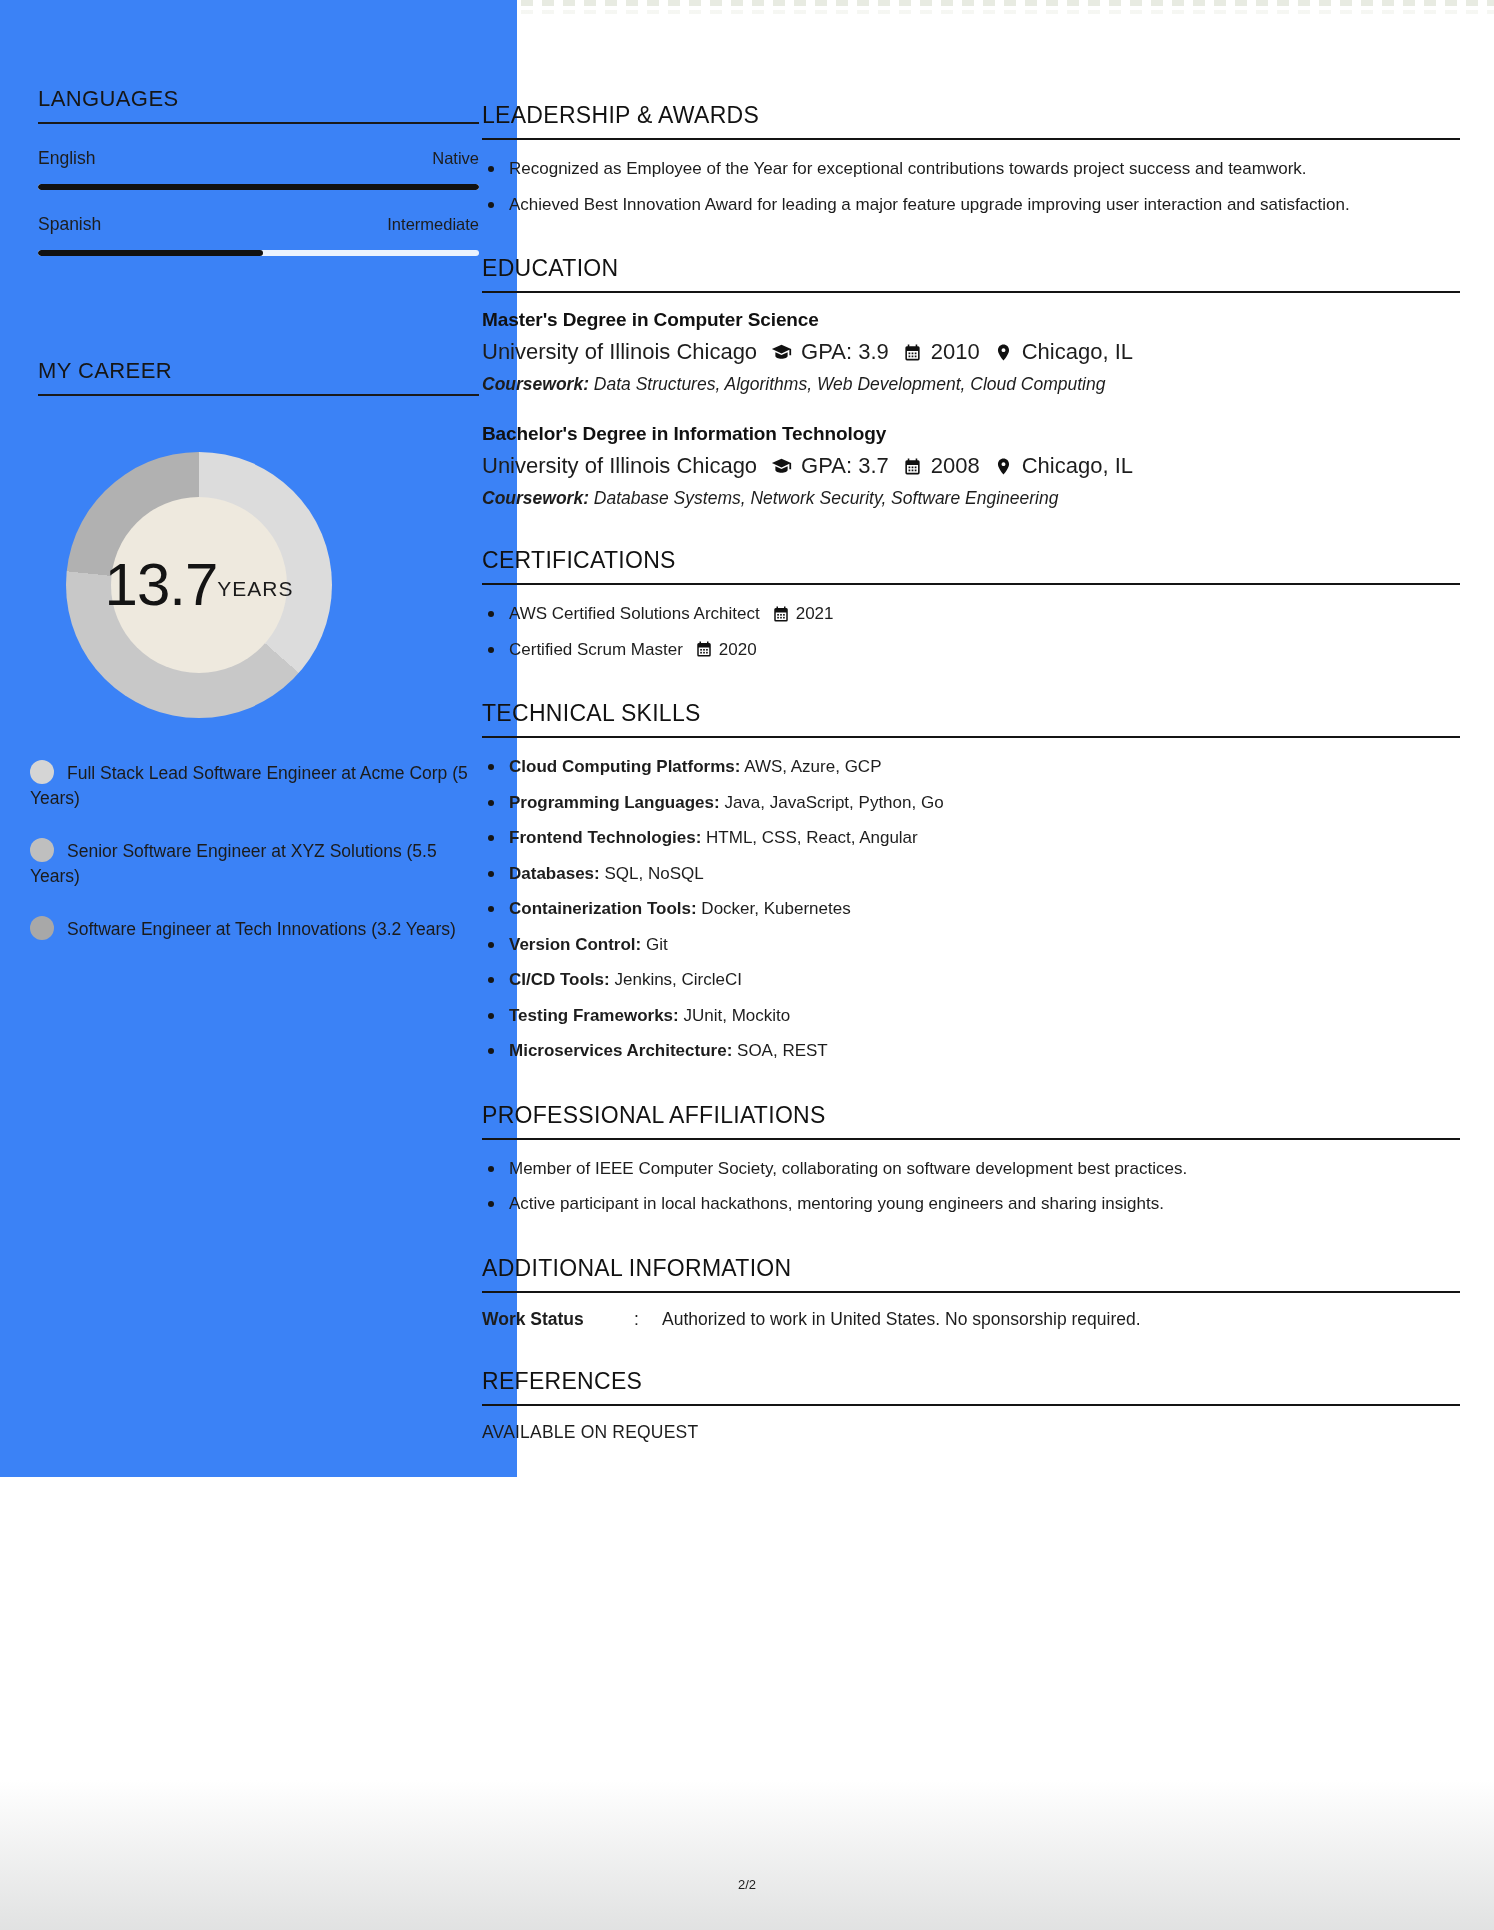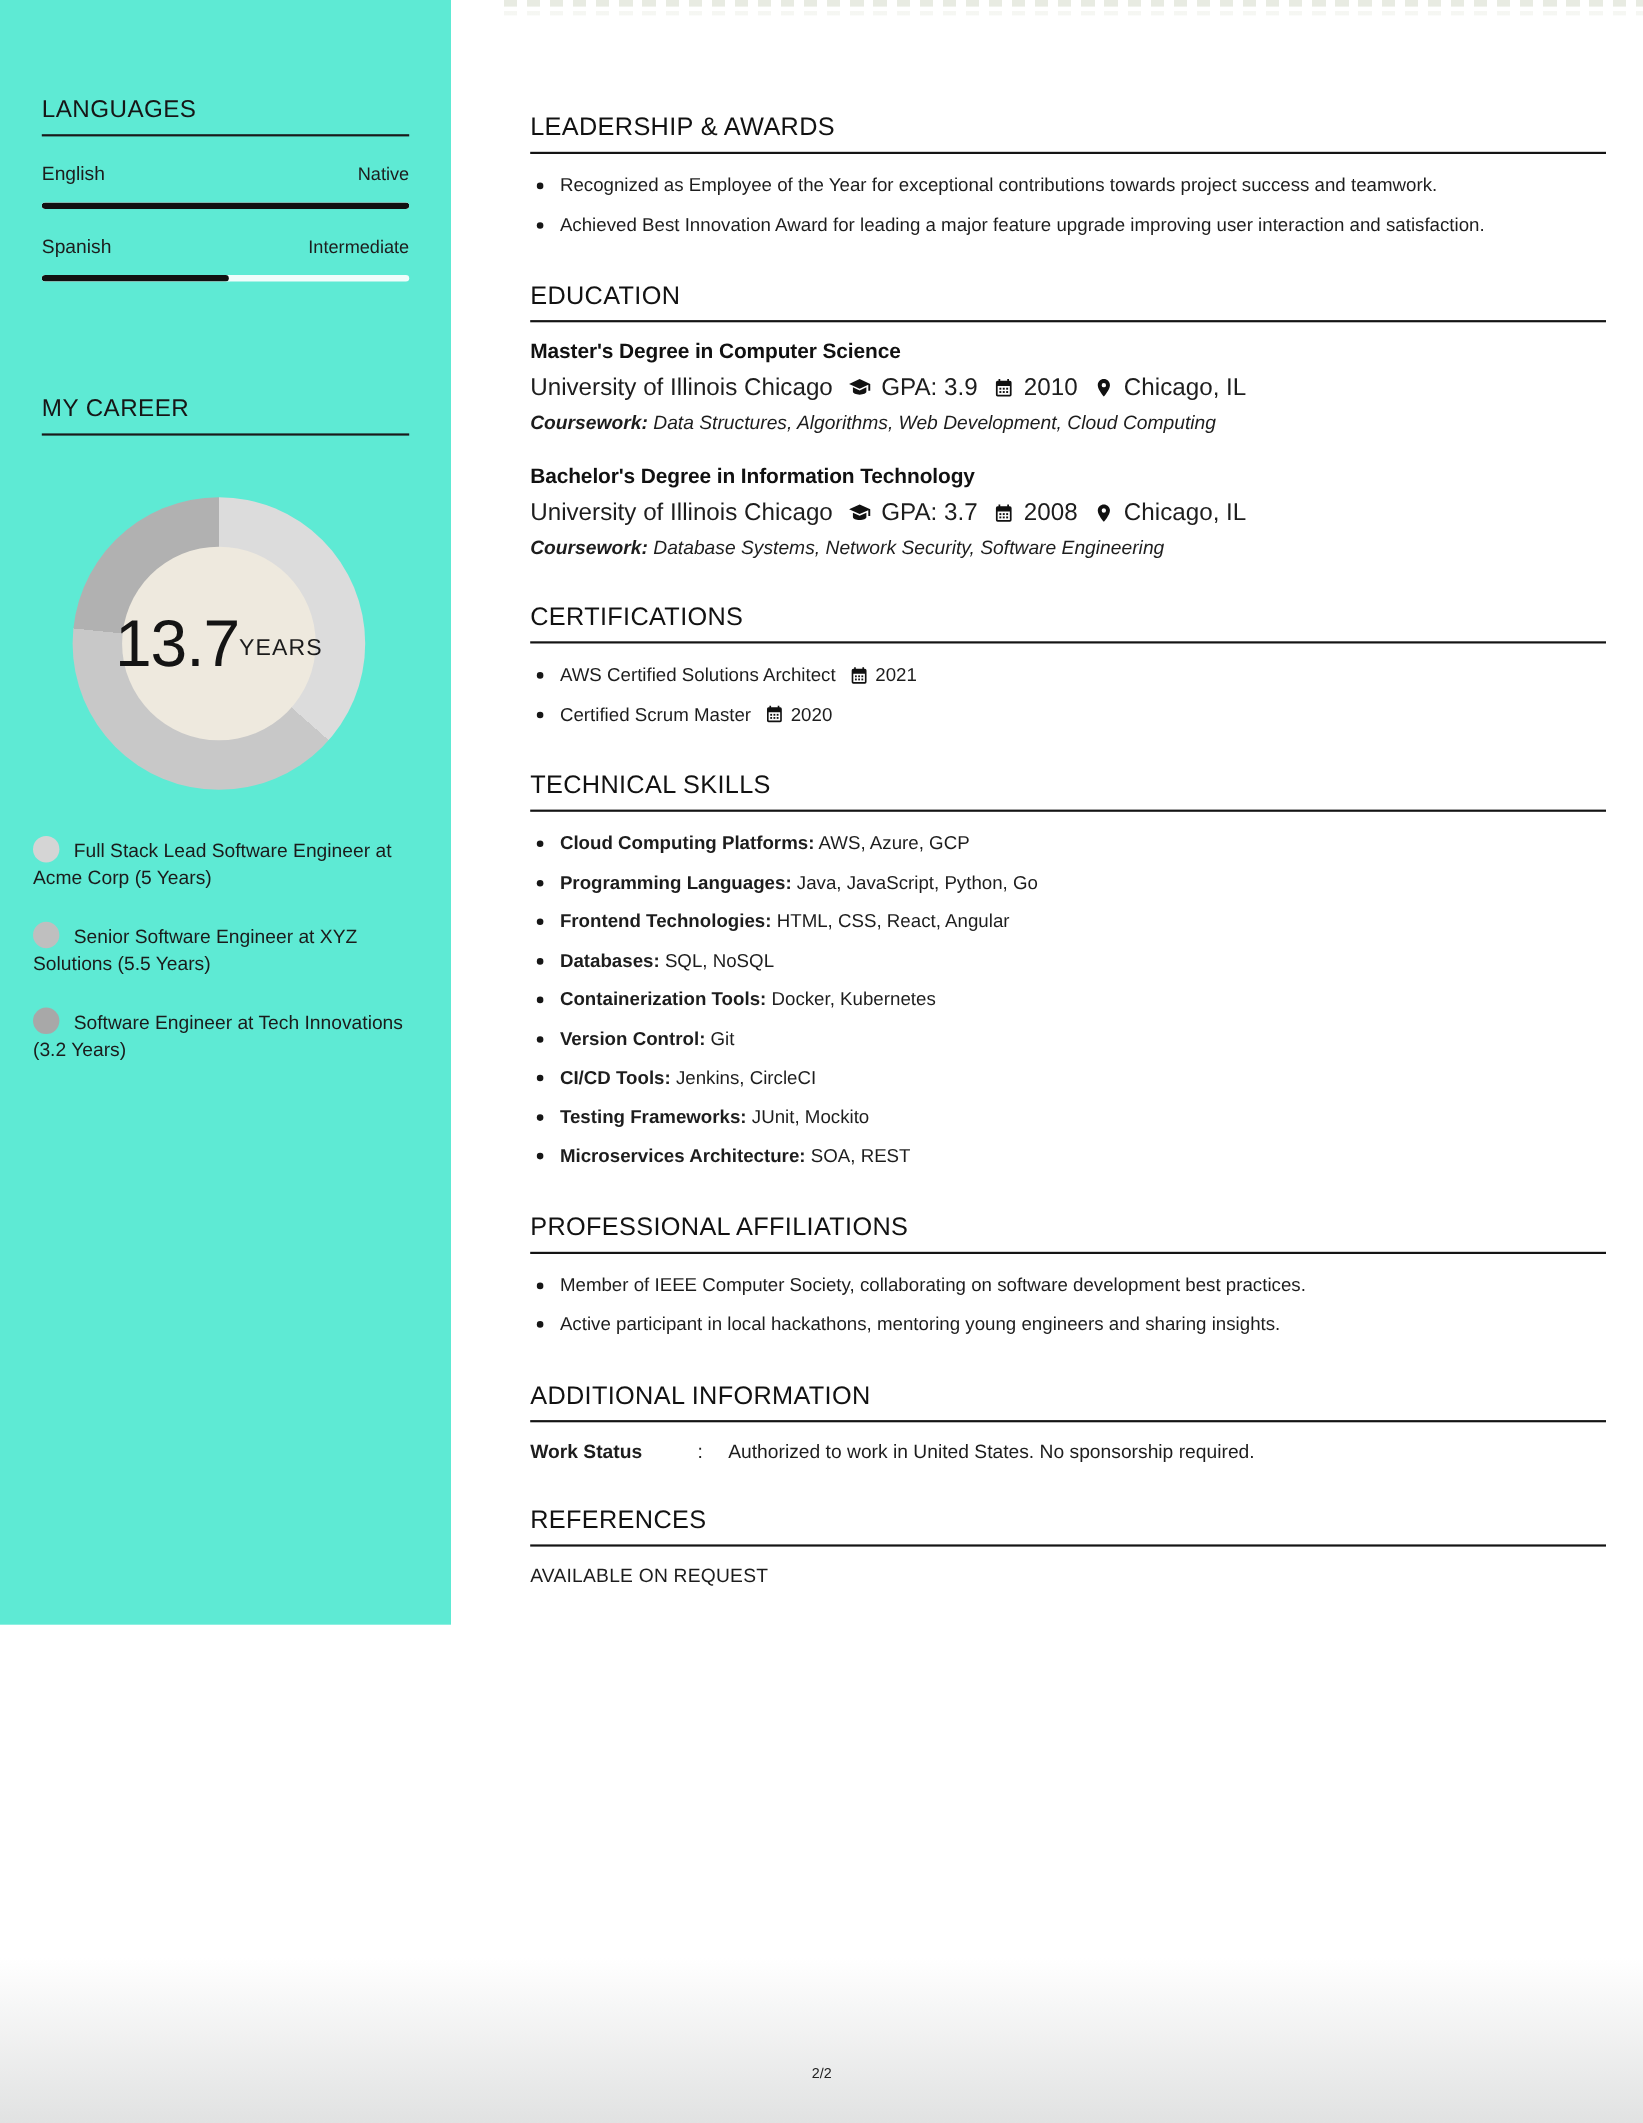--- a/index.html
+++ b/index.html
@@ -7,22 +7,22 @@
   body { font-family:"Liberation Sans","DejaVu Sans",sans-serif; color:#1d1d1d; }
   .page { position:relative; width:1494px; height:1930px; background:#fff; overflow:hidden; }
 
   
   .top-perf { position:absolute; left:458px; right:0; top:0; height:6px;
     background:repeating-linear-gradient(90deg,#e8ebe2 0 12px, transparent 12px 21px); }
   .top-perf2 { position:absolute; left:458px; right:0; top:10px; height:4px; opacity:.55;
     background:repeating-linear-gradient(90deg,#eef0e9 0 12px, transparent 12px 21px); }
 
   
-  .sidebar { position:absolute; left:0; top:0; width:410px; height:1477px;
-    background:#5eead4; padding:86px 38px 0 38px; }
+  .sidebar { position:absolute; left:0; top:0; width:517px; height:1477px;
+    background:#3b82f6; padding:86px 38px 0 38px; }
   .sb-header { font-size:22px; letter-spacing:.4px; color:#161616; font-weight:400;
     padding-bottom:10px; border-bottom:2px solid #1a1a1a; }
   .lang-row { display:flex; justify-content:space-between; align-items:baseline;
     font-size:17.5px; margin-top:24px; }
   .lang-level { font-size:16.5px; }
   .lang-track { margin-top:15px; height:6px; border-radius:3px; background:rgba(255,255,255,.9);
     overflow:hidden; }
   .lang-fill { height:100%; border-radius:3px; background:#111; }
   .career-section { margin-top:102px; }
   .donut-wrap { position:relative; width:266px; height:266px; margin:56px 0 0 28px; }

